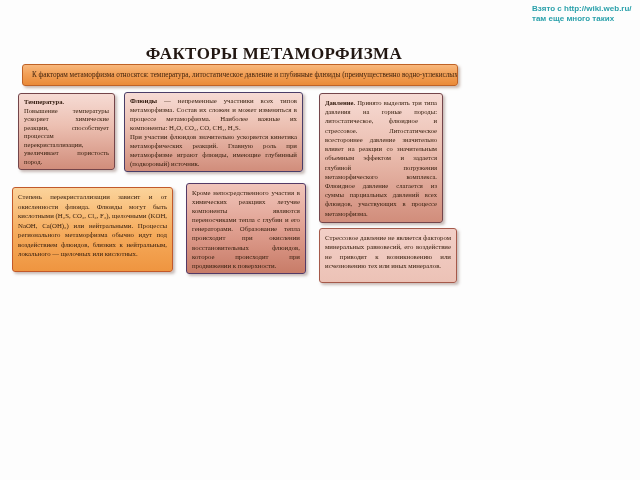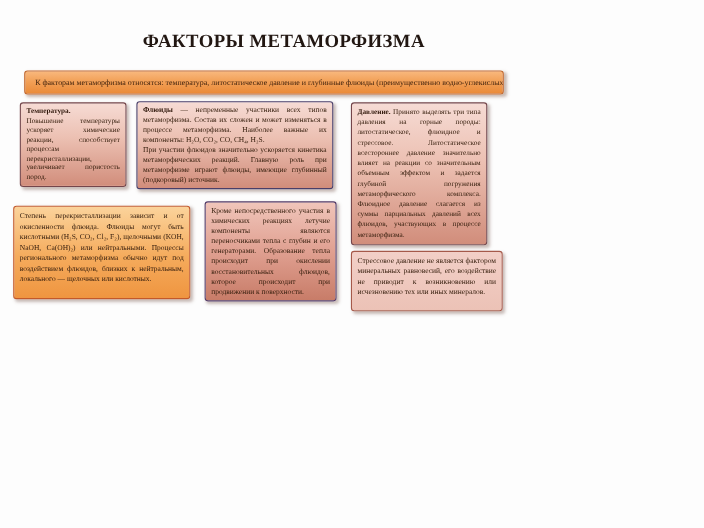--- a/index.html
+++ b/index.html
@@ -11,21 +11,21 @@
   }
   .page{position:absolute;left:0;top:0;width:640px;height:480px;background:#fdfdfd;}
 
   .watermark{
     position:absolute;left:532px;top:4px;width:106px;
     font-family:"Liberation Sans",sans-serif;
     font-size:8px;line-height:10px;color:#2ba1ab;font-weight:bold;
   }
 
   .title{
-    position:absolute;left:0;top:28px;width:516px;margin:0;
+    position:absolute;left:0;top:28px;width:516px;margin:16px;
     text-align:center;
     font-family:"Liberation Serif",serif;
     font-size:17px;font-weight:bold;letter-spacing:.4px;
     color:#221712;
   }
 
   .banner{
     position:absolute;left:22px;top:64px;width:436px;height:22px;
     box-sizing:border-box;padding:0 9px;
     background:linear-gradient(180deg,#f8b87d 0%,#f2a057 45%,#ea8a38 100%);
@@ -56,20 +56,24 @@
   .box-pressure{left:319px;top:93px;width:124px;height:130px;font-size:6.6px;line-height:1.4;}
   .box-recryst{left:12px;top:187px;width:161px;height:85px;font-size:6.8px;line-height:1.4;border-color:#c2592a;}
   .box-volatiles{left:186px;top:183px;width:120px;height:91px;font-size:6.8px;line-height:1.34;border-color:#533a66;}
   .box-stress{left:319px;top:228px;width:138px;height:55px;font-size:6.8px;line-height:1.38;border-color:#a5594a;}
 </style>
 </head>
 <body>
 
 <div class="page">
 
+  <div class="watermark">
+    <div>Взято с http://wiki.web.ru/</div>
+    <div>там еще много таких</div>
+  </div>
 
   <h1 class="title">ФАКТОРЫ МЕТАМОРФИЗМА</h1>
 
   <div class="banner">
     <span>К факторам метаморфизма относятся: температура, литостатическое давление и глубинные флюиды (преимущественно водно-углекислых)</span>
   </div>
 
   <div class="box grad-pink box-temperature">
     <p><b class="bt">Температура.</b><span>Повышение температуры ускоряет химические реакции, способствует процессам перекристаллизации, увеличивает пористость пород.</span></p>
   </div>

